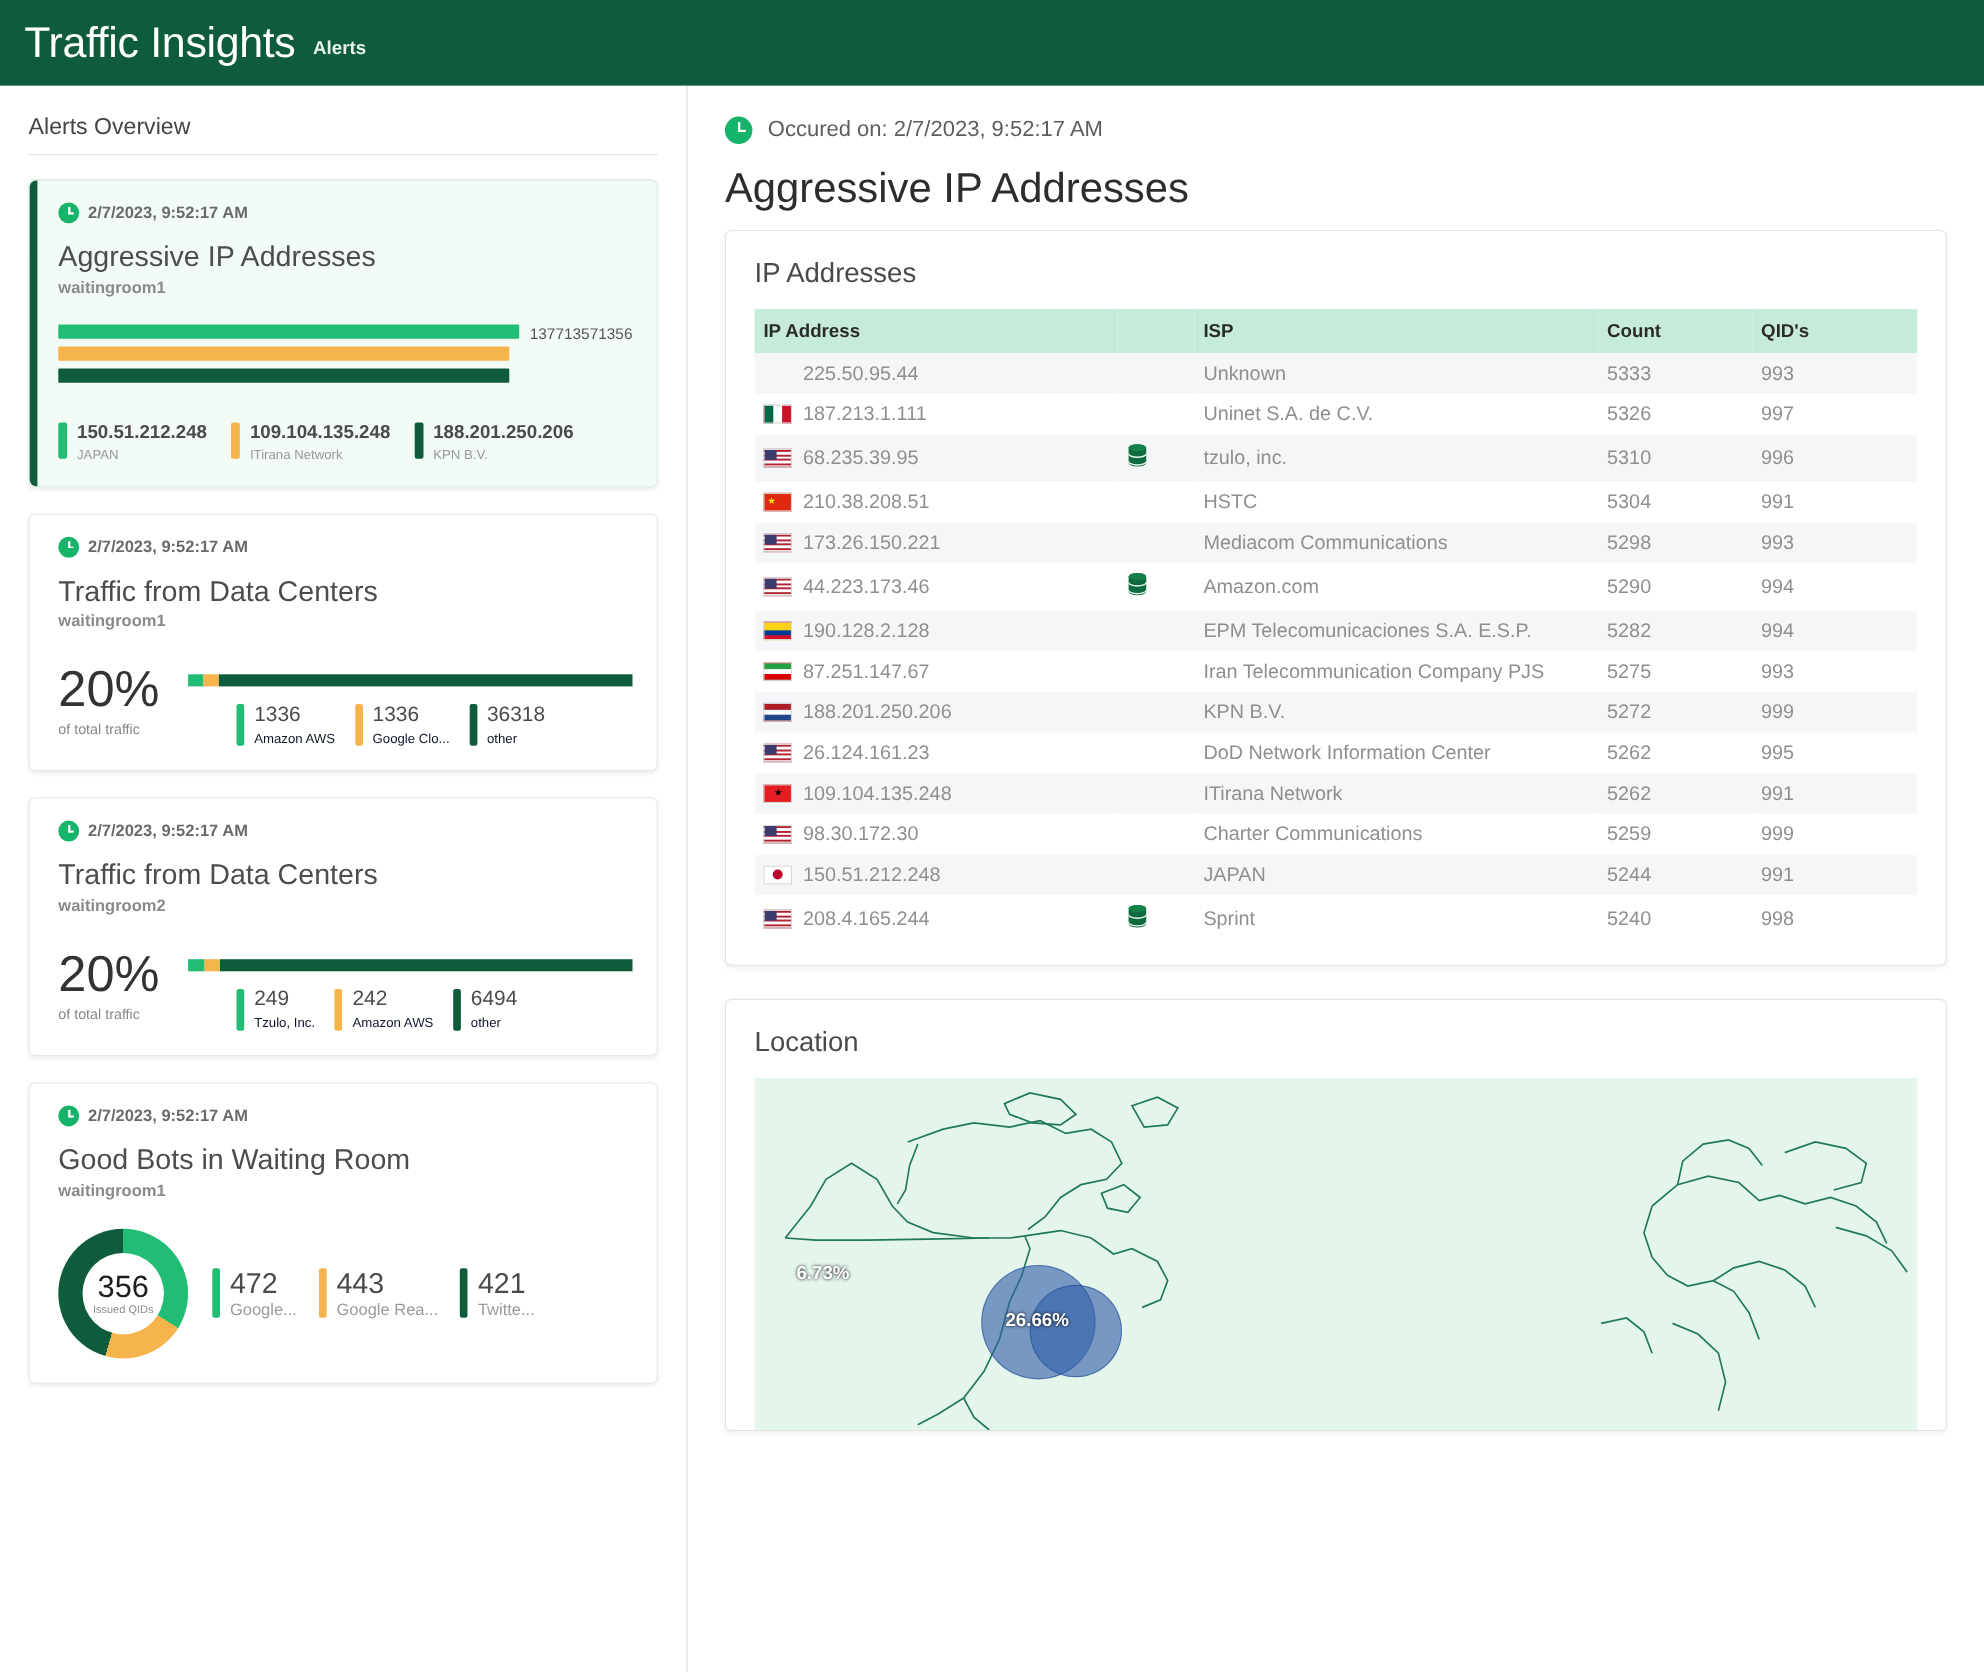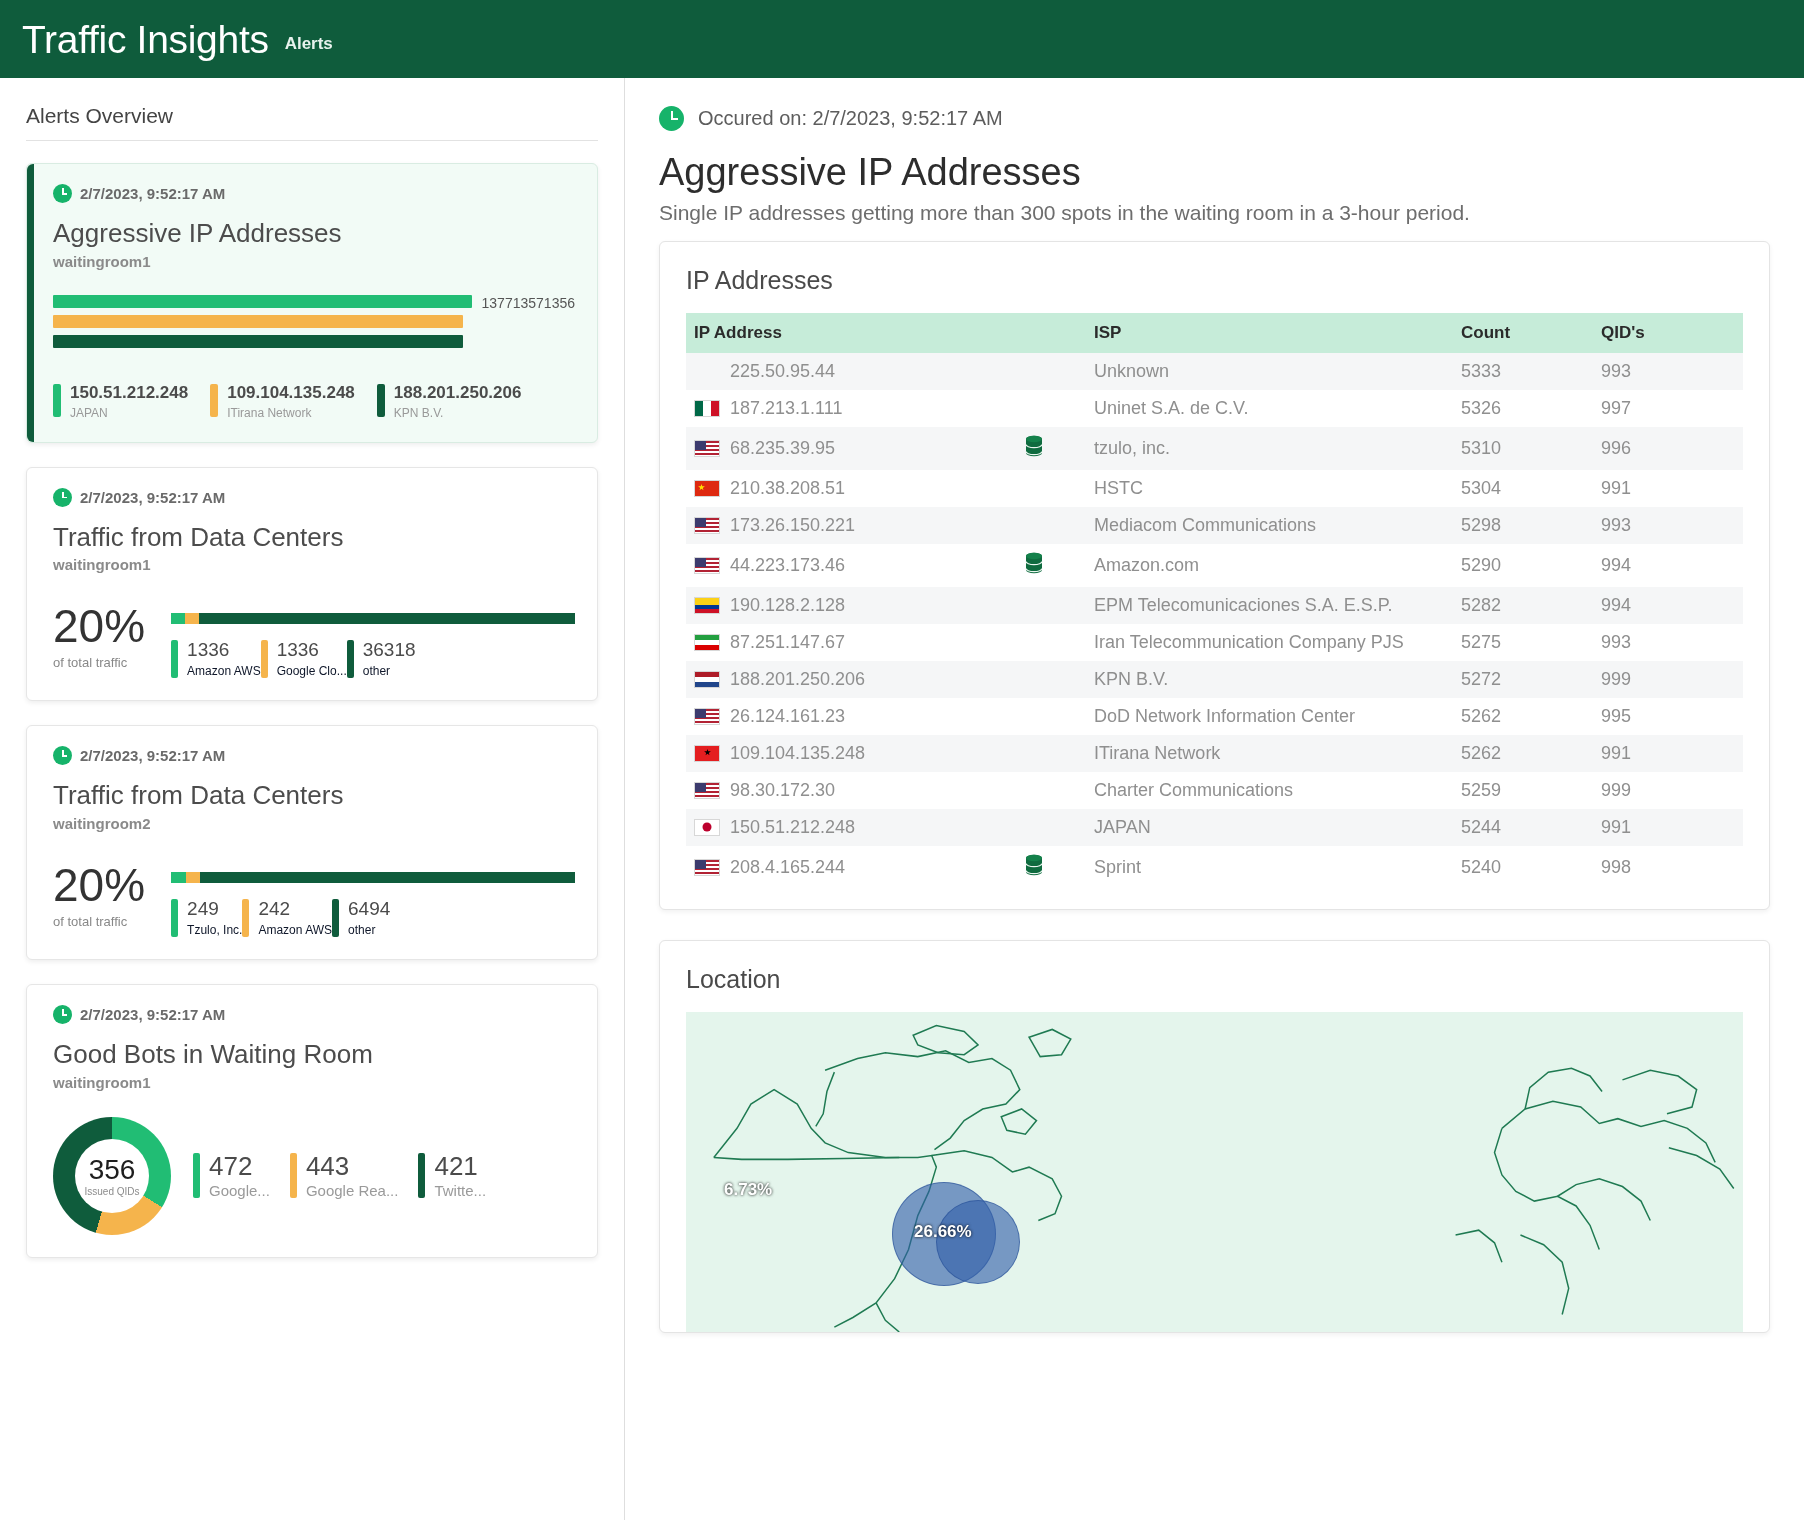--- a/index.html
+++ b/index.html
@@ -146,21 +146,21 @@
   .legend-val { font-size: 17px; color: #4b4b4b; font-weight: 700; line-height: 1.1; }
   .legend-lab { font-size: 12px; color: #999; margin-top: 3px; }
 
   
   .pct-block { display: flex; align-items: flex-start; gap: 26px; margin-top: 30px; }
   .pct-num { font-size: 46px; color: #333; font-weight: 400; line-height: 1; }
   .pct-cap { font-size: 13px; color: #888; margin-top: 6px; }
   .pct-right { flex: 1; padding-top: 10px; }
   .seg-bar { display: flex; height: 11px; width: 100%; }
   .seg { height: 11px; }
-  .mini-legend { display: flex; gap: 0; margin-top: 16px; }
+  .mini-legend { display: flex; gap: 18px; margin-top: 16px; margin-left: 44px; }
   .mini-legend .legend-swatch { height: 38px; width: 7px; flex: 0 0 7px; }
   .mini-val { font-size: 19px; color: #4b4b4b; font-weight: 400; line-height: 1.1; }
   .mini-lab { font-size: 12px; color: #0f172a; margin-top: 3px; }
 
   
   .donut-block { display: flex; align-items: center; gap: 22px; margin-top: 26px; }
   .donut {
     width: 118px; height: 118px;
     border-radius: 50%;
     position: relative;
@@ -468,21 +468,20 @@
   </div>
 
   <div id="content">
 
     <div id="detail-ts">
       <span class="clock-icon big"></span>
       <span>Occured on: 2/7/2023, 9:52:17 AM</span>
     </div>
 
     <div id="detail-title">Aggressive IP Addresses</div>
-    <div id="detail-desc">Single IP addresses getting more than 300 spots in the waiting room in a 3-hour period.</div>
 
     <div class="panel">
       <div class="panel-title">IP Addresses</div>
       <table class="ip-table">
         <thead>
           <tr>
             <th class="col-ip">IP Address</th>
             <th class="col-dc"></th>
             <th class="col-isp">ISP</th>
             <th class="col-cnt">Count</th>

